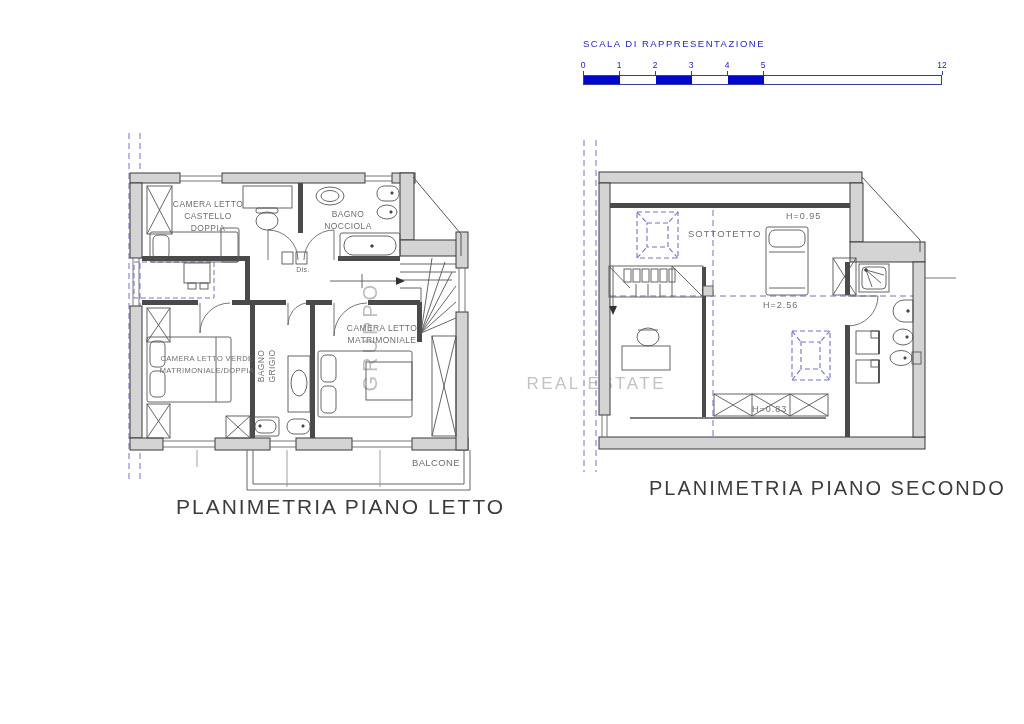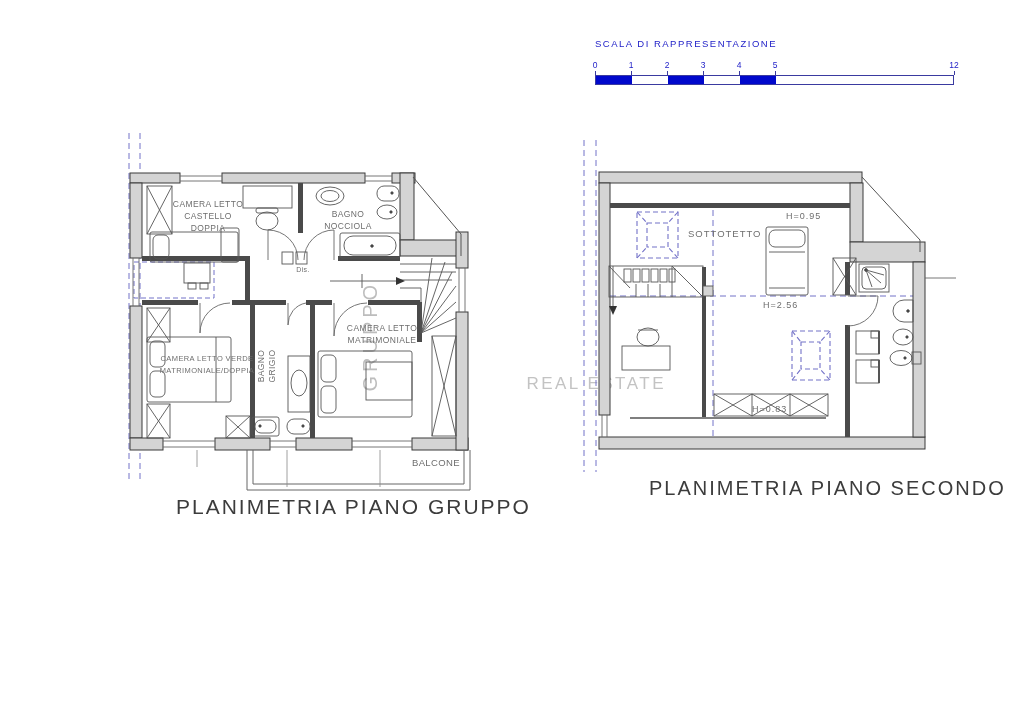--- a/index.html
+++ b/index.html
@@ -1,20 +1,20 @@
 <!DOCTYPE html>
 <html><head>
 <meta charset="utf-8">
 <style>
   html,body{margin:0;padding:0;background:#ffffff;}
   #page{position:relative;width:1024px;height:724px;background:#ffffff;overflow:hidden;
         font-family:"Liberation Sans", sans-serif;}
 
   
-  #scalebar{position:absolute;left:592px;top:38px;width:380px;height:52px;}
+  #scalebar{position:absolute;left:580px;top:38px;width:380px;height:52px;}
   #scalebar .sb-title{position:absolute;left:3px;top:0;font-size:9.5px;letter-spacing:1.5px;
         color:#2222c8;white-space:nowrap;}
   #scalebar .sb-bar{position:absolute;left:3px;top:37px;width:359px;height:10px;
         border:1px solid #3a3aa0;background:#ffffff;box-sizing:border-box;}
   #scalebar .sb-seg{position:absolute;top:0;height:8px;background:#0008cc;}
   #scalebar .sb-tick{position:absolute;width:1px;height:4px;background:#3a3aa0;top:33px;}
   #scalebar .sb-num{position:absolute;top:22px;font-size:8.5px;color:#2222c8;transform:translateX(-50%);}
 
   
   #watermark{position:absolute;left:0;top:0;width:1024px;height:724px;z-index:0;}
@@ -360,16 +360,16 @@
     </g>
 
     <g font-size="9.5" letter-spacing="1">
       <text class="plan-label" x="688" y="237">SOTTOTETTO</text>
       <text class="plan-label" x="786" y="219" font-size="9">H=0.95</text>
       <text class="plan-label" x="763" y="308" font-size="9">H=2.56</text>
       <text class="plan-label" x="752" y="412" font-size="9">H=0.83</text>
     </g>
   </svg>
 
-  <div class="plan-title" id="title-first">PLANIMETRIA PIANO GRUPPO</div>
+  <div class="plan-title" id="title-first">PLANIMETRIA PIANO LETTO</div>
   <div class="plan-title" id="title-second">PLANIMETRIA PIANO SECONDO</div>
 
 </div>
 
 </body></html>

